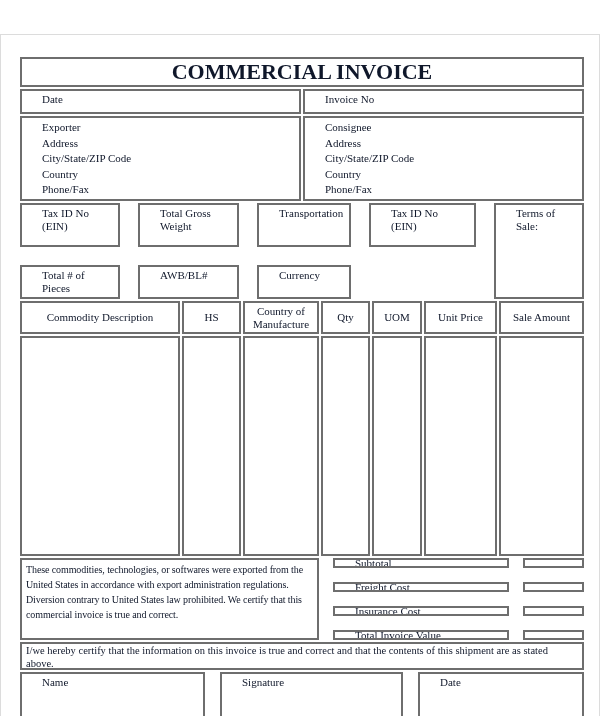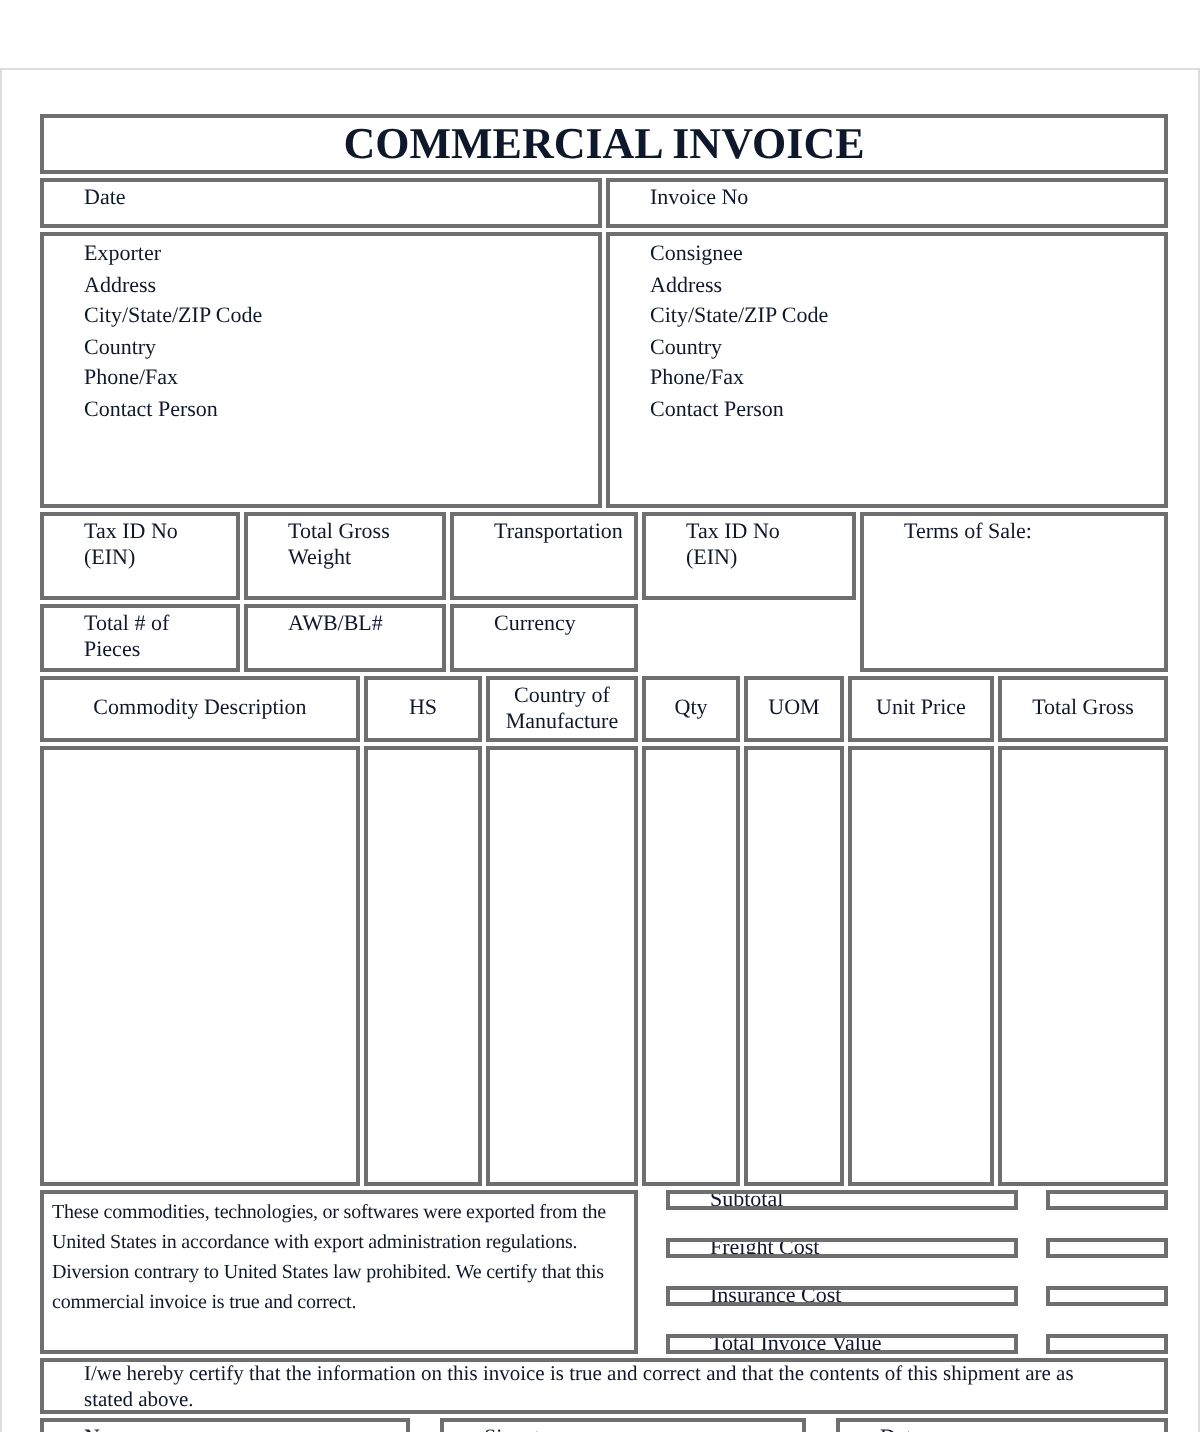--- a/index.html
+++ b/index.html
@@ -17,25 +17,25 @@
     font-size:11px; line-height:13px; padding:2px 20px; overflow:hidden;
   }
   .row { display:flex; gap:2px; }
   .row > .cell { flex:1; }
 
   .title-cell {
     height:30px; display:flex; align-items:center; justify-content:center;
     font-size:22px; font-weight:bold; line-height:26px; padding:0;
   }
   .half-row .cell { height:25px; }
-  .parties-row .cell { height:138px; padding-top:2px; }
+  .parties-row .cell { height:85px; padding-top:2px; }
   .party-line { line-height:15.5px; white-space:nowrap; }
 
   .tax-grid {
-    display:grid; gap:2px;
+    display:grid; gap:18px;
     grid-template-columns:100px 101px 94px 107px 1fr;
     grid-template-rows:44px 34px;
     border-radius:13px;
   }
   .terms-cell { grid-column:5; grid-row:1 / 3; }
 
   .items-header, .items-body {
     display:grid; gap:2px;
     grid-template-columns:160px 59px 76px 49px 50px 73px 1fr;
   }
@@ -51,21 +51,21 @@
     grid-template-rows:repeat(4, 1fr);
     height:82px;
   }
   .statement-cell {
     grid-column:1; grid-row:1 / 5;
     font-size:10px; line-height:15px; letter-spacing:-0.1px; padding:2px 4px 2px 4px;
   }
   .totals-label-cell { display:flex; align-items:center; }
   .totals-value-cell { }
 
-  .cert-cell { height:28px; font-size:10.5px; line-height:12.5px; padding:1px 20px; }
+  .cert-cell { height:28px; font-size:10.5px; line-height:12.5px; padding:1px 4px; }
 
   .sig-grid {
     display:grid; gap:15px;
     grid-template-columns:185px 183px 1fr;
   }
   .sig-grid .cell { height:50px; }
 
   .resize-handle {
     position:absolute; left:578px; top:697px; width:6px; height:6px;
     box-sizing:border-box; border:1px solid #b3b3b3; background:#f7f7f7;
@@ -136,21 +136,21 @@
       </div>
     </div>
 
     <div class="items-header">
       <div class="cell">Commodity Description</div>
       <div class="cell">HS</div>
       <div class="cell">Country of Manufacture</div>
       <div class="cell">Qty</div>
       <div class="cell">UOM</div>
       <div class="cell">Unit Price</div>
-      <div class="cell">Total Gross</div>
+      <div class="cell">Sale Amount</div>
     </div>
 
     <div class="items-body">
       <div class="cell"></div>
       <div class="cell"></div>
       <div class="cell"></div>
       <div class="cell"></div>
       <div class="cell"></div>
       <div class="cell"></div>
       <div class="cell"></div>

